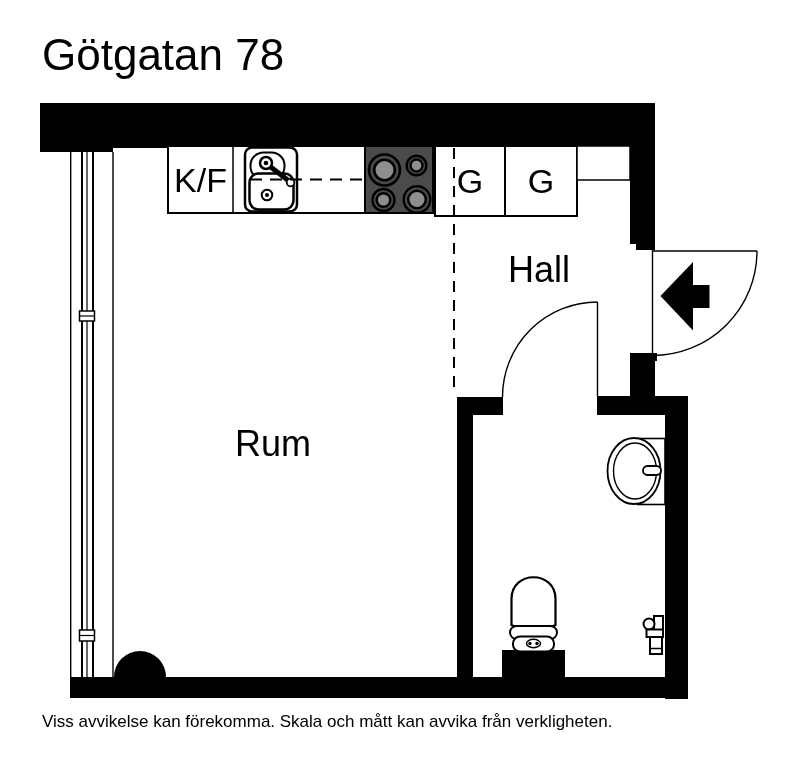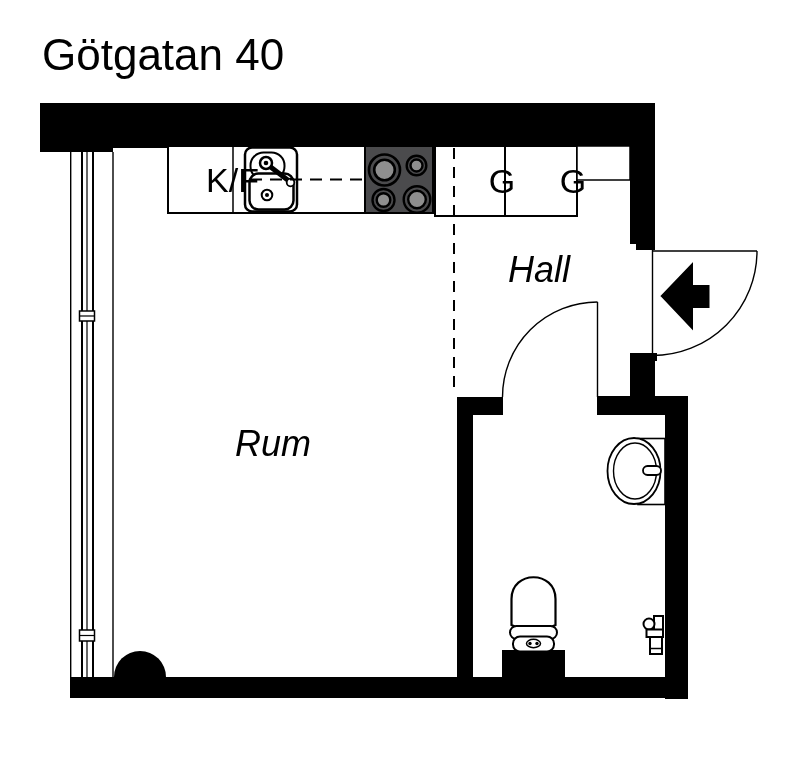--- a/index.html
+++ b/index.html
@@ -7,42 +7,42 @@
     position:relative;width:800px;height:775px;background:#fff;overflow:hidden;
     font-family:"Liberation Sans",sans-serif;color:#000;
   }
   .title{
     position:absolute;left:42px;top:30px;font-size:44px;line-height:1.15;
     font-weight:400;letter-spacing:0;white-space:nowrap;
   }
   .plan-svg{position:absolute;left:0;top:0;}
   .room-label{
     position:absolute;display:flex;align-items:center;justify-content:center;
-    font-size:36px;line-height:1;white-space:nowrap;font-style:italic;
+    font-size:36px;line-height:1;white-space:nowrap;
   }
   .cab-label{
     position:absolute;display:flex;align-items:center;justify-content:center;
-    font-size:34px;line-height:1;white-space:nowrap;padding-left:32px;
+    font-size:34px;line-height:1;white-space:nowrap;
   }
   .label-rum{left:193px;top:410px;width:160px;height:68px;}
   .label-hall{left:479px;top:236px;width:120px;height:68px;}
   .label-wcd{left:492px;top:500px;width:160px;height:68px;}
   .label-kf{left:168px;top:146px;width:65px;height:67px;}
   .label-g1{left:435px;top:146px;width:70px;height:70px;}
   .label-g2{left:505px;top:146px;width:72px;height:70px;}
   .footer{
     position:absolute;left:42px;top:711px;font-size:17px;line-height:1.3;white-space:nowrap;
   }
 </style>
 </head>
 <body>
 
 <div class="page">
 
-  <div class="title">Götgatan 40</div>
+  <div class="title">Götgatan 78</div>
 
   <svg class="plan-svg" width="800" height="775" viewBox="0 0 800 775">
 
     <g fill="#000000">
       <rect x="40" y="103" width="615" height="45"></rect>
       <rect x="40" y="103" width="73" height="49"></rect>
       <rect x="630" y="103" width="25" height="141"></rect>
       <rect x="636" y="244" width="19" height="6"></rect>
       <rect x="636" y="353" width="21" height="8"></rect>
       <rect x="630" y="353" width="25" height="43"></rect>
@@ -139,13 +139,14 @@
       <line x1="650" y1="648.5" x2="662" y2="648.5" stroke-width="1.5"></line>
     </g>
   </svg>
 
   <div class="room-label label-rum">Rum</div>
   <div class="room-label label-hall">Hall</div>
   <div class="cab-label label-kf">K/F</div>
   <div class="cab-label label-g1">G</div>
   <div class="cab-label label-g2">G</div>
 
+  <div class="footer">Viss avvikelse kan förekomma. Skala och mått kan avvika från verkligheten.</div>
 </div>
 
 </body></html>

